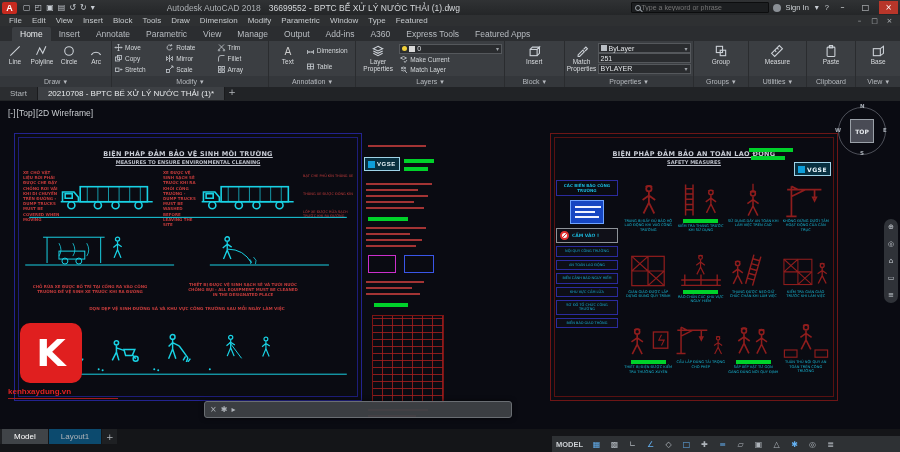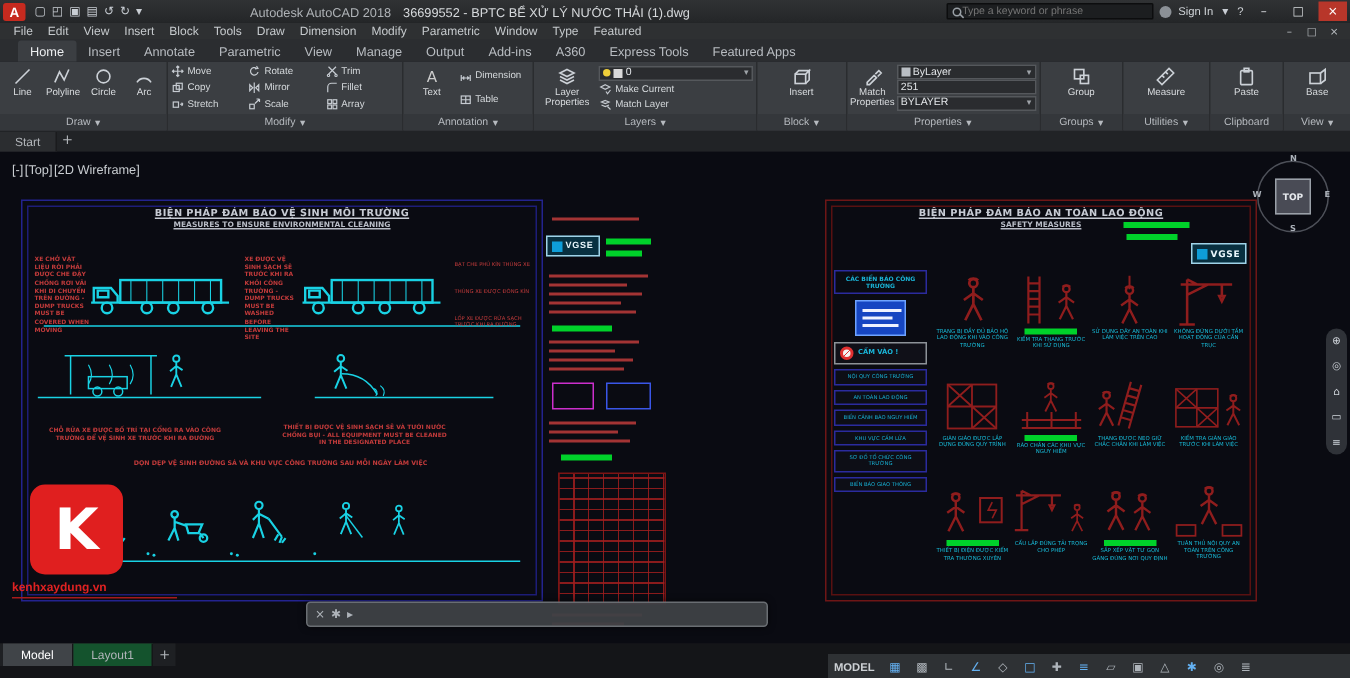--- a/index.html
+++ b/index.html
@@ -45,37 +45,37 @@
   .sgrid{display:grid;grid-template-columns:repeat(3,1fr);column-gap:2px;align-content:space-around;flex:1}
   .sbtn{display:flex;align-items:center;gap:2px;font-size:6.5px;color:#d4d8db;white-space:nowrap}
   .sbtn svg{width:9px;height:9px;stroke:#c6cbd1;fill:none;stroke-width:1.6;flex:0 0 auto}
   .col{display:flex;flex-direction:column;justify-content:space-around;padding:1px 0}
   .combo{height:10px;background:#2a2c2f;border:1px solid #55585c;display:flex;align-items:center;gap:2px;padding:0 2px;font-size:7px;color:#e3e6e9}
   .bulb{width:5px;height:5px;border-radius:50%;background:#f0cf3a}
   .sw{width:6px;height:6px;background:#d9d9d9}
   .ddg{margin-left:auto;font-size:6px;color:#9ea3a8}
 
   
-  .dtabs{position:absolute;left:0;top:87px;width:900px;height:14px;background:#212326;display:flex;align-items:center;z-index:46}
+  .dtabs{position:absolute;left:0;top:87px;width:900px;height:14px;background:#212326;display:flex;align-items:flex-start;z-index:46}
   .dtab{font-size:8px;padding:2px 10px;color:#b3b7bb;background:#2b2d30;border-right:1px solid #1a1b1d;white-space:nowrap}
   .dtab.active{background:#3d4044;color:#e9ebed}
   .dplus{width:14px;text-align:center;font-size:9px;color:#b3b7bb}
 
   
   .canvas{position:absolute;left:0;top:101px;width:900px;height:328px;background:#0a0b12;overflow:hidden}
   .vplabel{position:absolute;left:8px;top:7px;font-size:8.5px;color:#c9cdd1;display:flex;gap:1px}
   .vplabel span{cursor:default}
 
   .sheet{position:absolute;top:32px;height:268px;font-family:"DejaVu Sans",sans-serif}
   .sheet::before{content:"";position:absolute;inset:3px;border:1px solid inherit;pointer-events:none}
   .lsheet{left:14px;width:348px;border:1px solid #23238f}
   .lsheet::before{border:1px solid #1d1d78}
   .rsheet{left:550px;width:288px;border:1px solid #6e1616}
   .rsheet::before{border:1px solid #581111}
-  .stitle{margin-top:4px;text-align:center;color:#c7cbd4;font-weight:bold;font-size:6.5px;letter-spacing:.3px;text-decoration:underline}
+  .stitle{margin-top:16px;text-align:center;color:#c7cbd4;font-weight:bold;font-size:6.5px;letter-spacing:.3px;text-decoration:underline}
   .stitle2{text-align:center;color:#b9bdc7;font-weight:bold;font-size:5px;margin-top:1px;text-decoration:underline}
   .lart{position:absolute;inset:0;width:100%;height:100%}
   .rnote{position:absolute;color:#c23b3b;font-size:4px;line-height:1.3;font-weight:bold}
   .mnote{position:absolute;color:#c23b3b;font-size:3.5px;line-height:1.25;width:56px}
 
   .vgse{position:absolute;border:1px solid #9fd3e8;background:#083040;display:flex;align-items:center;gap:2px;padding:1px 3px;height:14px}
   .vq{width:7px;height:7px;background:#0e9ed9}
   .vgse span{font-size:6px;font-weight:bold;color:#eaf7fc;letter-spacing:.5px}
   .gbar{background:#00d22a;height:4px}
 
@@ -115,21 +115,21 @@
   .ktext{position:absolute;left:8px;top:286px;width:110px;color:#e02222;font-weight:bold;font-size:8px;border-bottom:1px solid #a61b1b;padding-bottom:2px}
 
   
   .cmd{position:absolute;left:204px;top:300px;width:308px;height:17px;background:rgba(62,65,70,.95);border:1px solid #6a6e73;border-radius:3px;display:flex;align-items:center;gap:4px;padding:0 5px;box-shadow:0 0 5px rgba(0,0,0,.6)}
   .cmdic{font-size:8px;color:#aeb3b9}
   .cmd input{flex:1;background:transparent;border:0;outline:0;color:#9aa3ad;font-size:8px;font-family:"Liberation Sans",sans-serif}
 
   
   .bottom{position:absolute;left:0;top:429px;width:900px;height:23px;background:#141518}
   .ltabs{position:absolute;left:0;top:429px;height:15px;display:flex;background:#1e2023;padding-left:2px;align-items:stretch}
-  .ltab{font-size:8px;padding:2px 12px;color:#b0b4b9;background:#14532d;border-right:1px solid #151618;display:flex;align-items:center}
+  .ltab{font-size:8px;padding:2px 12px;color:#b0b4b9;background:#0c4a6e;border-right:1px solid #151618;display:flex;align-items:center}
   .ltab.active{background:#40444８;background:#404448;color:#fff}
   .lplus{width:15px;display:flex;align-items:center;justify-content:center;color:#b0b4b9;font-size:9px}
   .status{position:absolute;left:552px;top:436px;width:348px;height:16px;background:#2e3134;display:flex;align-items:center;padding:0 4px;gap:1px}
   .smodel{font-size:7.5px;font-weight:bold;color:#ccd0d4;margin-right:4px}
   .sic{width:17px;height:13px;display:flex;align-items:center;justify-content:center;font-size:8px;color:#aeb4ba;border-radius:2px;font-family:"DejaVu Sans",sans-serif}
   .sic.on{color:#64b1f2}
 </style>
 </head>
 <body>
 
@@ -607,20 +607,21 @@
     </div>
     <div class="plabel">
         <span>View</span>
         <span class="g">▾</span>
       </div>
   </div>
 </div>
 
 <div class="dtabs">
   <span class="dtab">Start</span>
+  <span class="dtab active">20210708 - BPTC BỂ XỬ LÝ NƯỚC THẢI (1)*</span>
   <span class="dplus g">+</span>
 </div>
 
 <div class="canvas">
 
   <div class="vplabel">
     <span>[-]</span>
     <span>[Top]</span>
     <span>[2D Wireframe]</span>
   </div>

